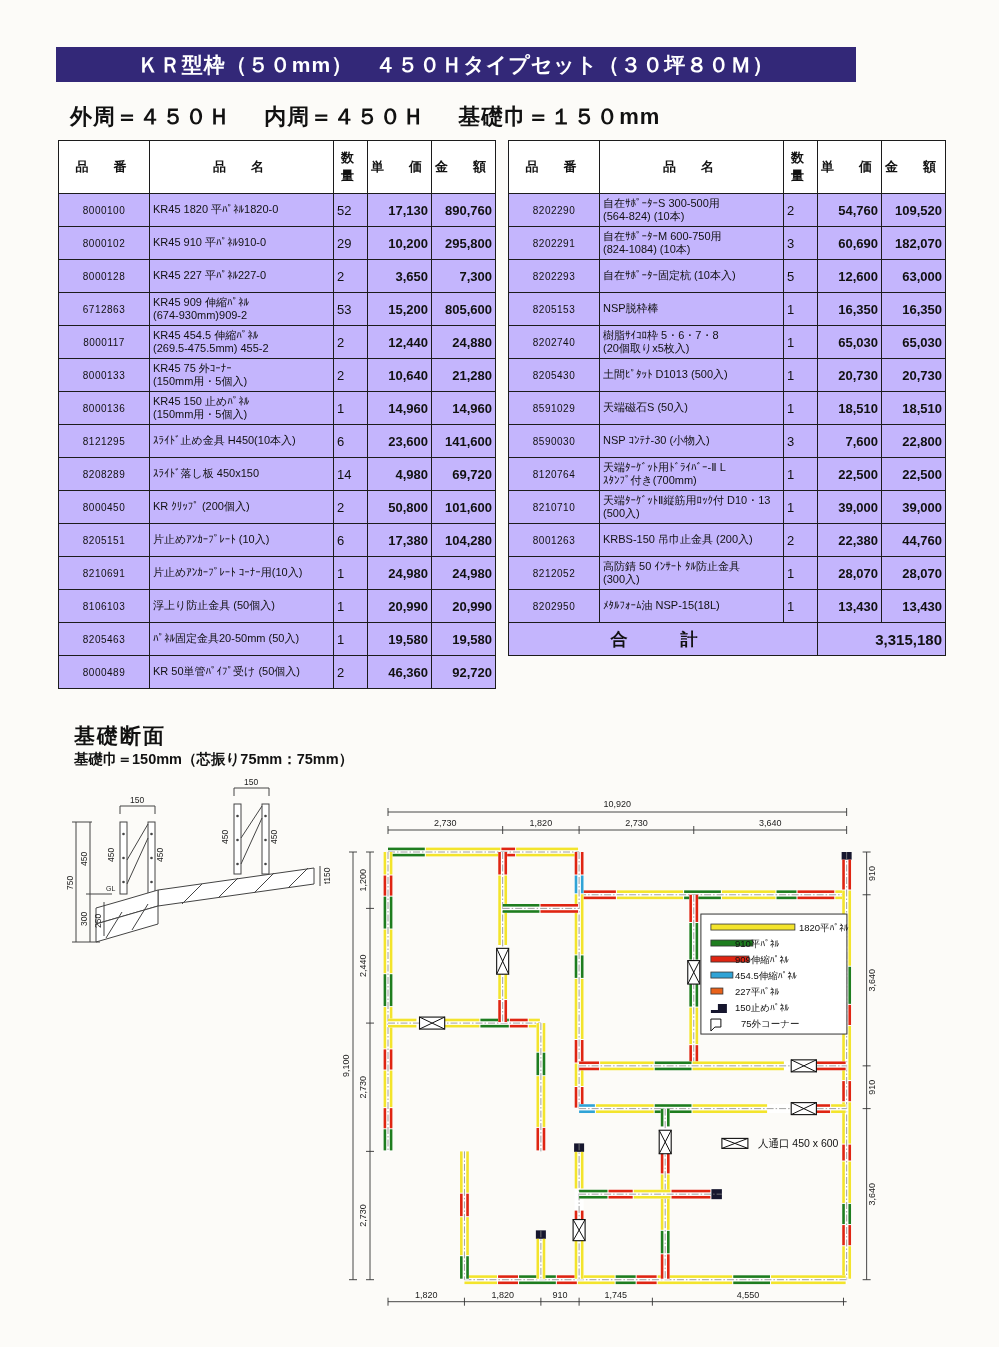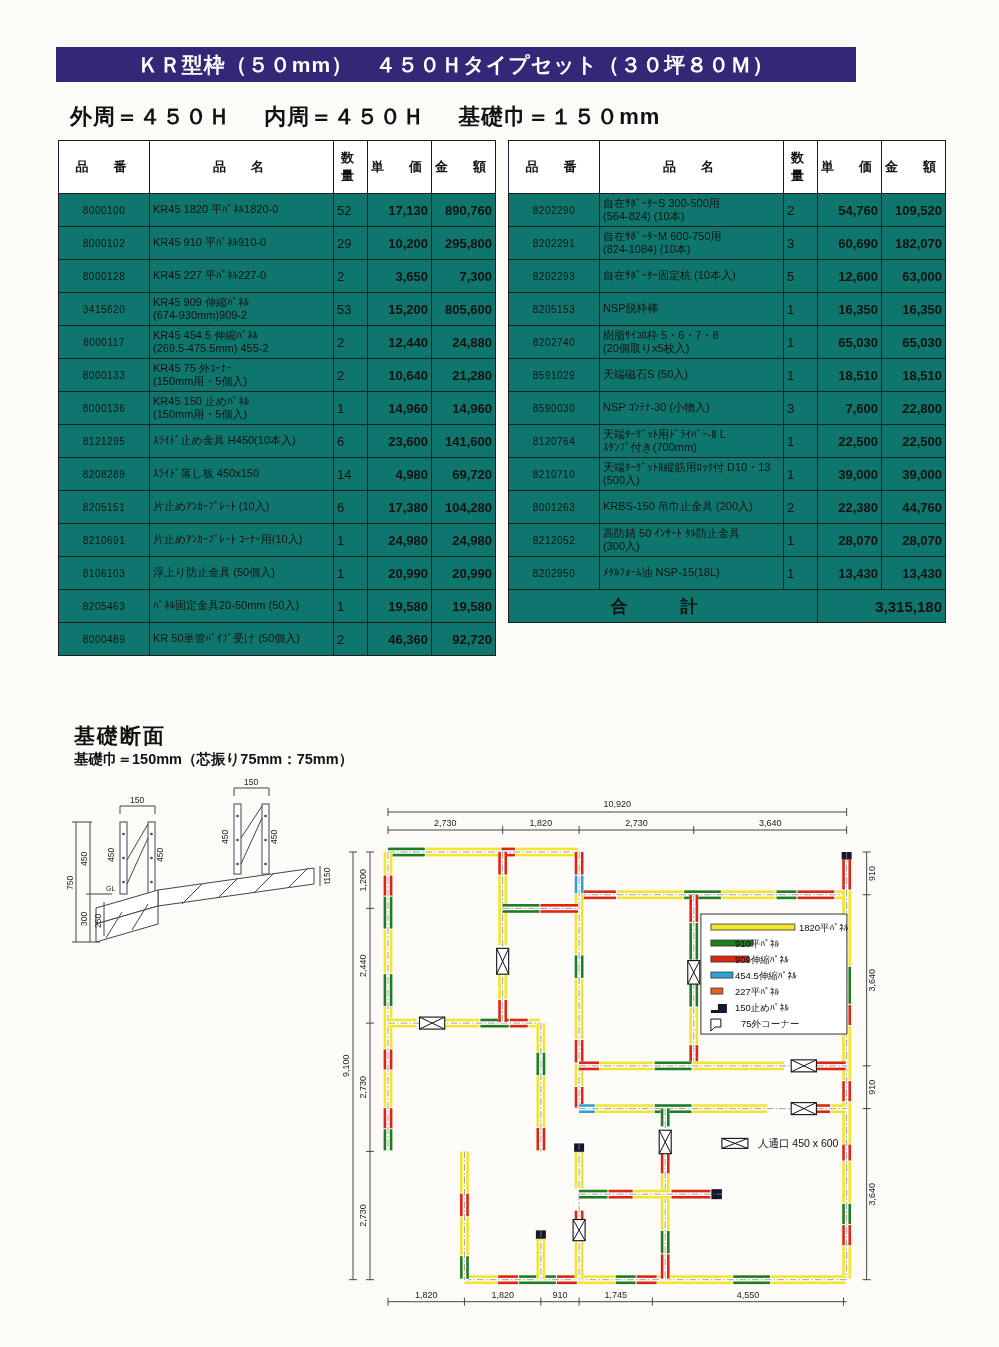--- a/index.html
+++ b/index.html
@@ -2,21 +2,21 @@
 <html><head>
 <meta charset="utf-8">
 <style>
   html,body{margin:0;padding:0;background:#d8d6d0;}
   .page{position:relative;width:999px;height:1347px;margin:0 auto;background:#fcfbf8;
         font-family:"Liberation Sans","DejaVu Sans",sans-serif;color:#111;overflow:hidden;}
   .banner{position:absolute;left:56px;top:47px;width:800px;height:35px;background:#332878;
           color:#fff;font-size:21px;font-weight:bold;text-align:center;line-height:35px;letter-spacing:1px;}
   .subtitle{position:absolute;left:70px;top:102px;font-size:22px;font-weight:bold;letter-spacing:1px;}
   .subtitle span{margin-right:26px;}
-  table.pricing{position:absolute;border-collapse:collapse;table-layout:fixed;width:432px;background:#0f766e;}
+  table.pricing{position:absolute;border-collapse:collapse;table-layout:fixed;width:432px;background:#c4b5fd;}
   table.pricing td,table.pricing th{border:1.6px solid #1c1c1c;padding:2px 3px;overflow:hidden;}
   table.pricing tr{height:33px;}
   table.pricing th{font-size:13px;letter-spacing:6px;padding:8px 0;background:#fff;}
   th.h-qty{letter-spacing:0;font-size:11px;}
   td.c-code{text-align:center;font-size:10px;letter-spacing:.5px;}
   td.c-name{font-size:11px;line-height:1.2;white-space:pre-line;padding-left:5px;}
   td.c-qty{text-align:left;font-size:13px;}
   td.c-unit,td.c-amt{text-align:right;font-weight:bold;font-size:13px;padding-right:5px;}
   td.c-total-label{text-align:center;font-size:17px;font-weight:bold;letter-spacing:18px;margin-left:41px;}
   td.c-total-amt{text-align:right;font-weight:bold;font-size:15px;padding-right:6px;}
@@ -69,21 +69,21 @@
           <td class="c-amt">295,800</td>
         </tr>
         <tr>
           <td class="c-code">8000128</td>
           <td class="c-name">KR45 227 平ﾊﾟﾈﾙ227-0</td>
           <td class="c-qty">2</td>
           <td class="c-unit">3,650</td>
           <td class="c-amt">7,300</td>
         </tr>
         <tr>
-          <td class="c-code">3415620</td>
+          <td class="c-code">6712863</td>
           <td class="c-name">KR45 909 伸縮ﾊﾟﾈﾙ
 (674-930mm)909-2</td>
           <td class="c-qty">53</td>
           <td class="c-unit">15,200</td>
           <td class="c-amt">805,600</td>
         </tr>
         <tr>
           <td class="c-code">8000117</td>
           <td class="c-name">KR45 454.5 伸縮ﾊﾟﾈﾙ
 (269.5-475.5mm) 455-2</td>
@@ -115,20 +115,27 @@
           <td class="c-amt">141,600</td>
         </tr>
         <tr>
           <td class="c-code">8208289</td>
           <td class="c-name">ｽﾗｲﾄﾞ落し板 450x150</td>
           <td class="c-qty">14</td>
           <td class="c-unit">4,980</td>
           <td class="c-amt">69,720</td>
         </tr>
         <tr>
+          <td class="c-code">8000450</td>
+          <td class="c-name">KR ｸﾘｯﾌﾟ (200個入)</td>
+          <td class="c-qty">2</td>
+          <td class="c-unit">50,800</td>
+          <td class="c-amt">101,600</td>
+        </tr>
+        <tr>
           <td class="c-code">8205151</td>
           <td class="c-name">片止めｱﾝｶｰﾌﾟﾚｰﾄ (10入)</td>
           <td class="c-qty">6</td>
           <td class="c-unit">17,380</td>
           <td class="c-amt">104,280</td>
         </tr>
         <tr>
           <td class="c-code">8210691</td>
           <td class="c-name">片止めｱﾝｶｰﾌﾟﾚｰﾄ ｺｰﾅｰ用(10入)</td>
           <td class="c-qty">1</td>
@@ -200,20 +207,27 @@
           <td class="c-unit">16,350</td>
           <td class="c-amt">16,350</td>
         </tr>
         <tr>
           <td class="c-code">8202740</td>
           <td class="c-name">樹脂ｻｲｺﾛ枠 5・6・7・8
 (20個取りx5枚入)</td>
           <td class="c-qty">1</td>
           <td class="c-unit">65,030</td>
           <td class="c-amt">65,030</td>
+        </tr>
+        <tr>
+          <td class="c-code">8205430</td>
+          <td class="c-name">土間ﾋﾟﾀｯﾄ D1013 (500入)</td>
+          <td class="c-qty">1</td>
+          <td class="c-unit">20,730</td>
+          <td class="c-amt">20,730</td>
         </tr>
         <tr>
           <td class="c-code">8591029</td>
           <td class="c-name">天端磁石S (50入)</td>
           <td class="c-qty">1</td>
           <td class="c-unit">18,510</td>
           <td class="c-amt">18,510</td>
         </tr>
         <tr>
           <td class="c-code">8590030</td>

